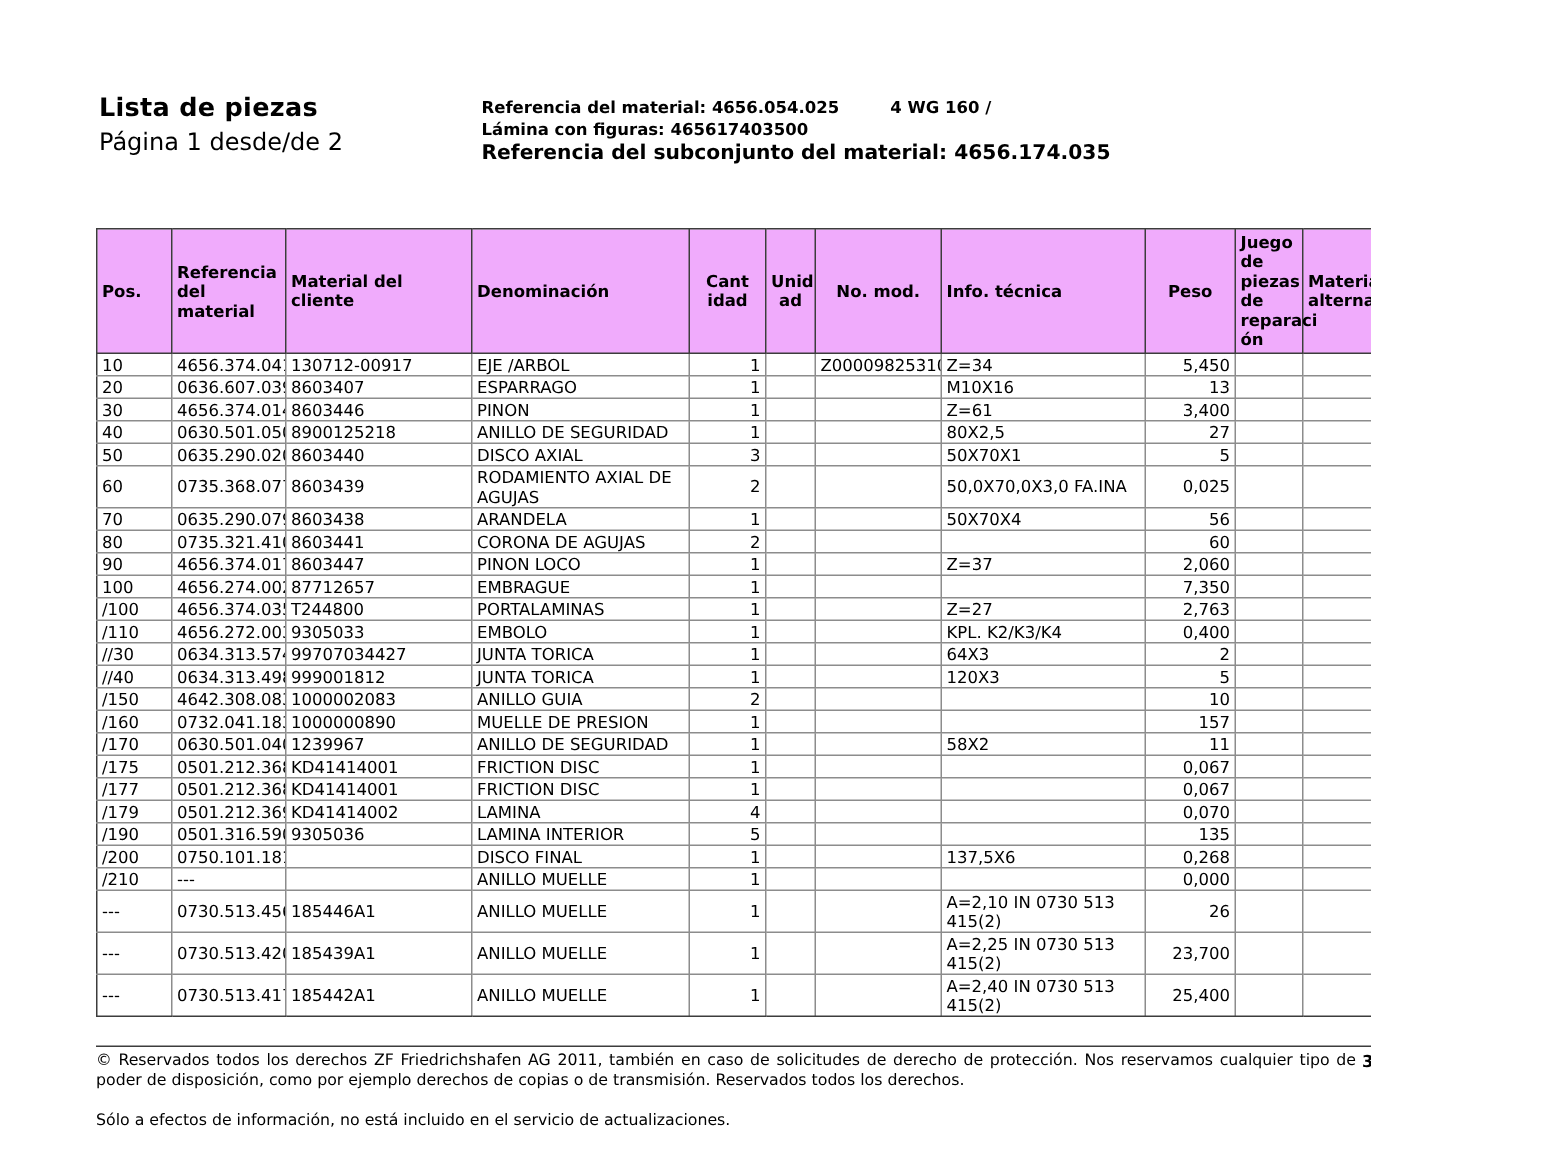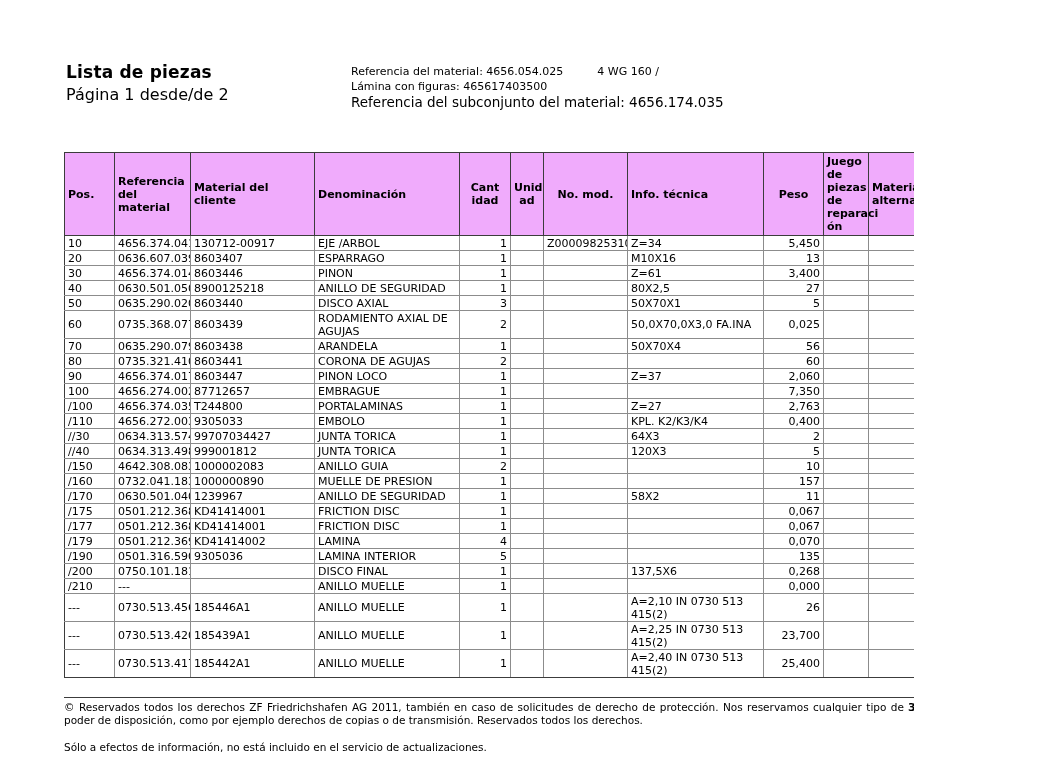--- a/index.html
+++ b/index.html
@@ -6,21 +6,21 @@
   html,body { background:#ffffff; }
   .page {
     position:relative; width:914px; height:775px;
     background:#ffffff; overflow:hidden;
     font-family:"DejaVu Sans", sans-serif; color:#000;
   }
   
   .title-block { position:absolute; left:66px; top:62px; }
   .doc-title { font-size:17px; font-weight:bold; letter-spacing:0.2px; }
   .doc-subtitle { font-size:16px; margin-top:3px; }
-  .refs-block { position:absolute; left:351px; top:64px; font-size:11px; font-weight:normal; line-height:15px; }
+  .refs-block { position:absolute; left:321px; top:64px; font-size:11px; font-weight:bold; line-height:15px; }
   .ref-line1 { display:flex; }
   .ref-variant { margin-left:34px; }
   .ref-sub { font-size:13.5px; margin-top:1px; }
   .logo { position:absolute; left:920px; top:67px; width:53px; height:52px; }
   
   table.parts {
     position:absolute; left:64px; top:152px; width:908px;
     border-collapse:collapse; table-layout:fixed;
     font-size:11px;
   }

